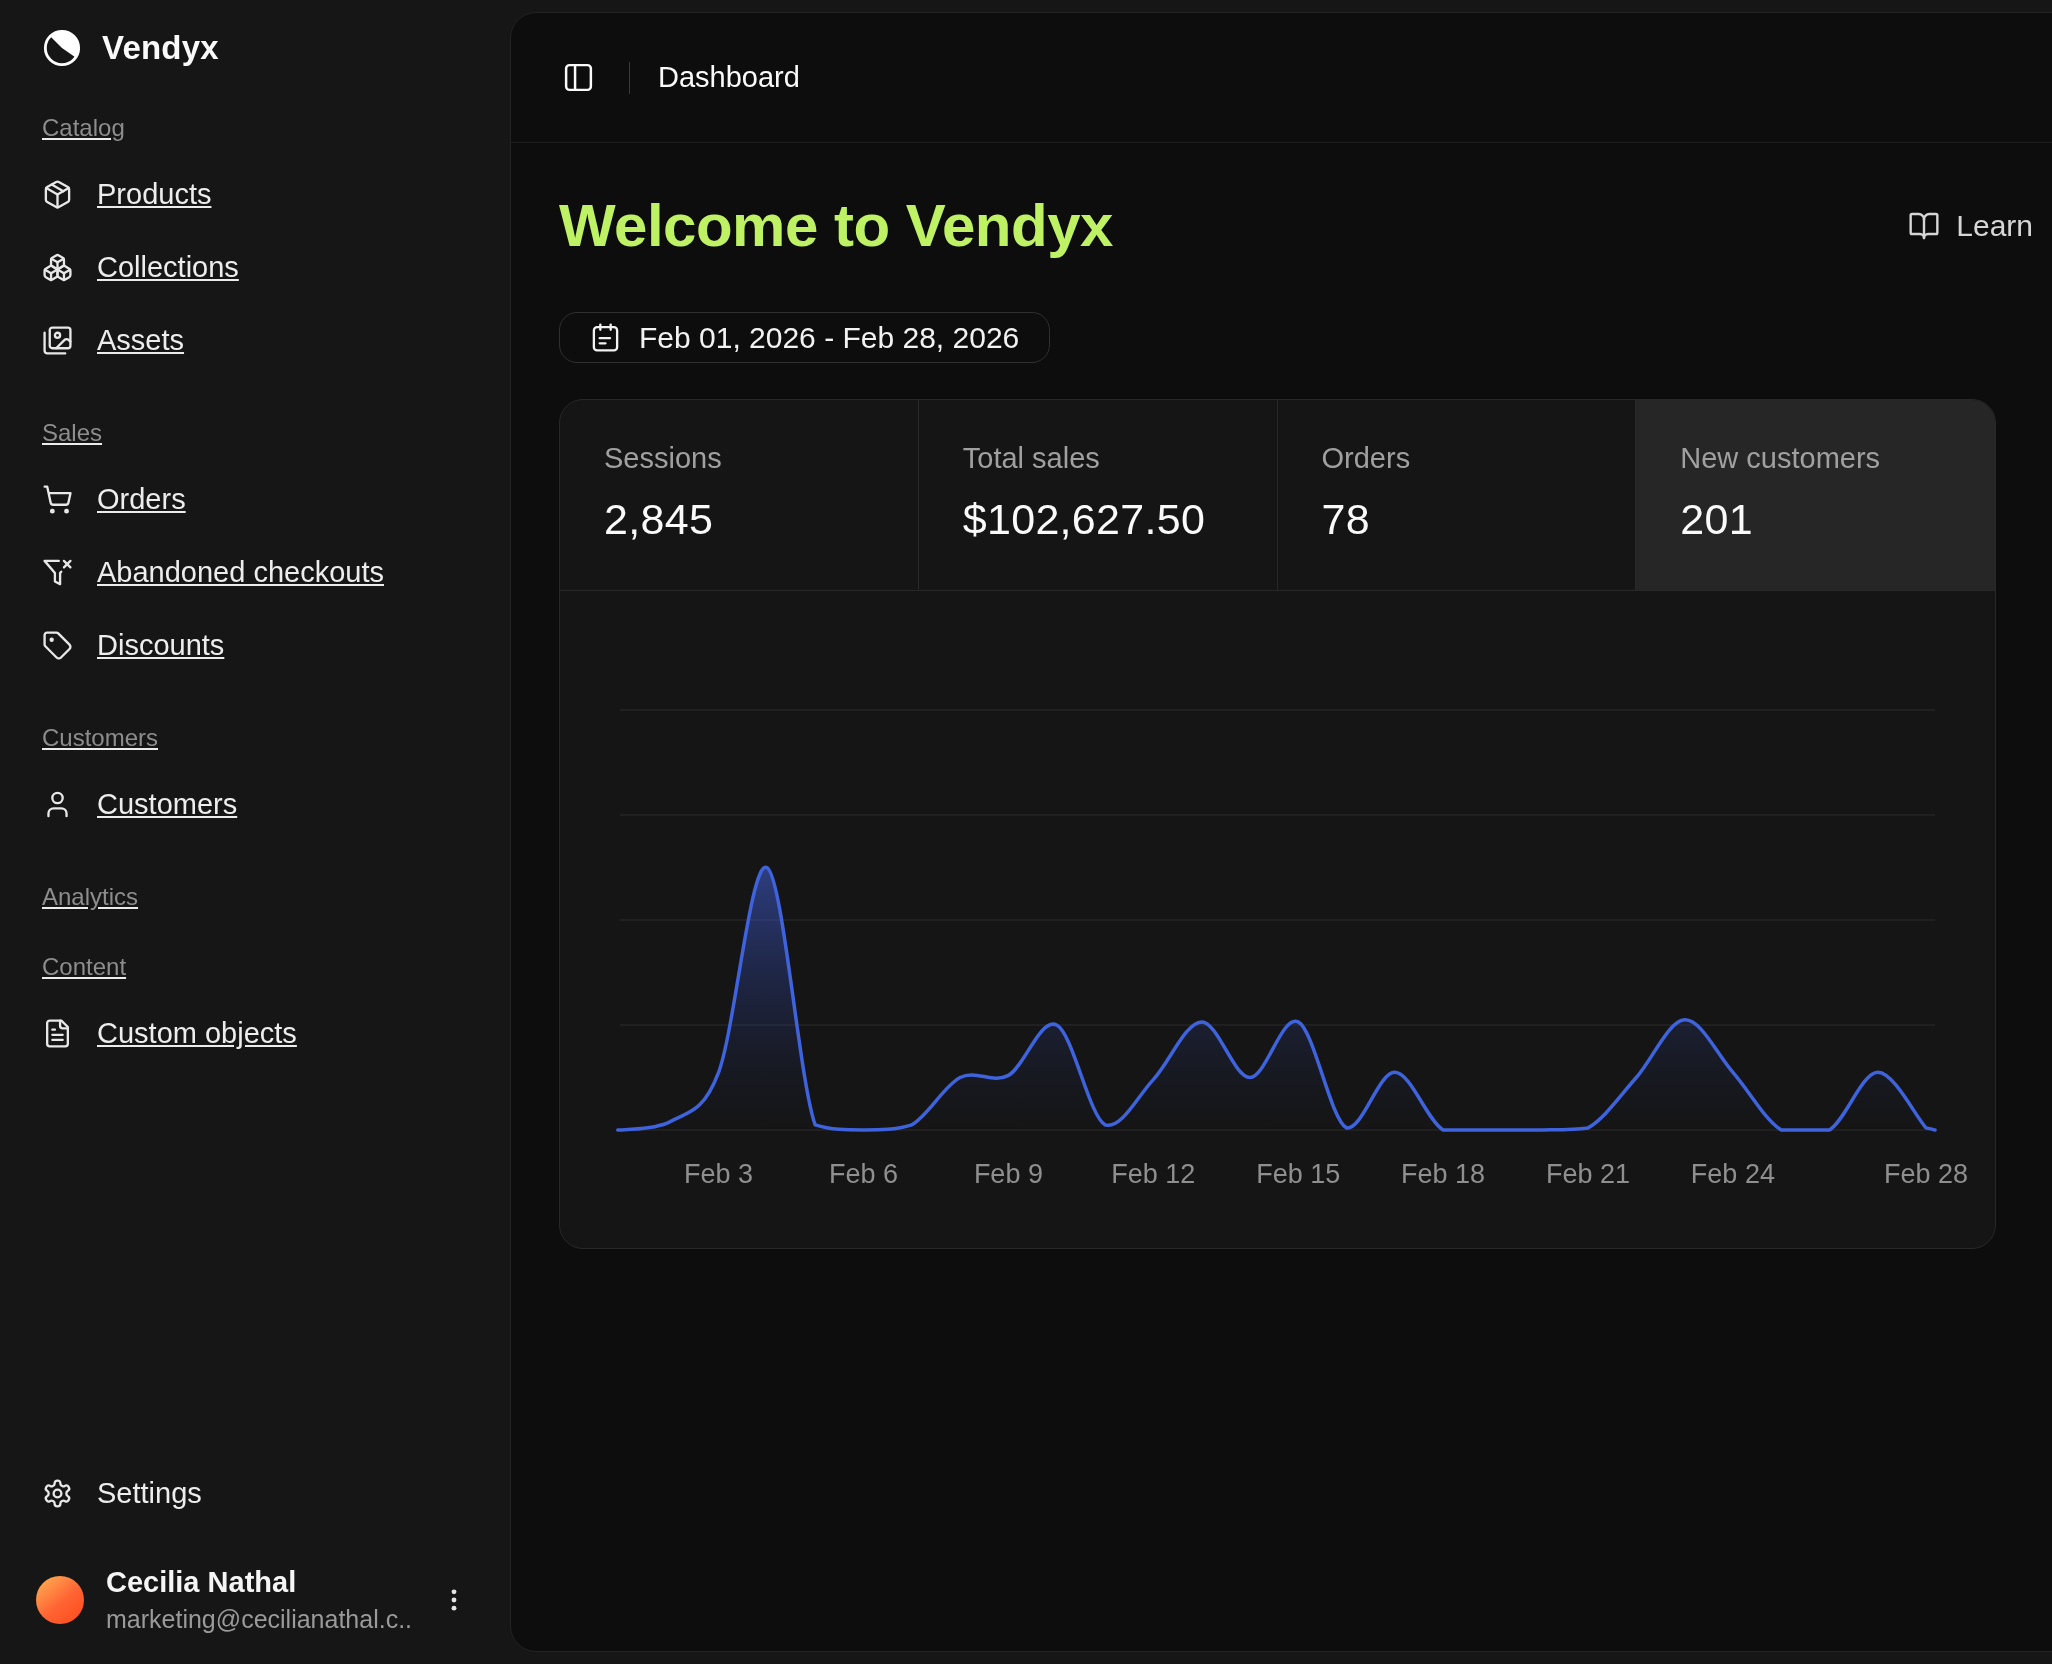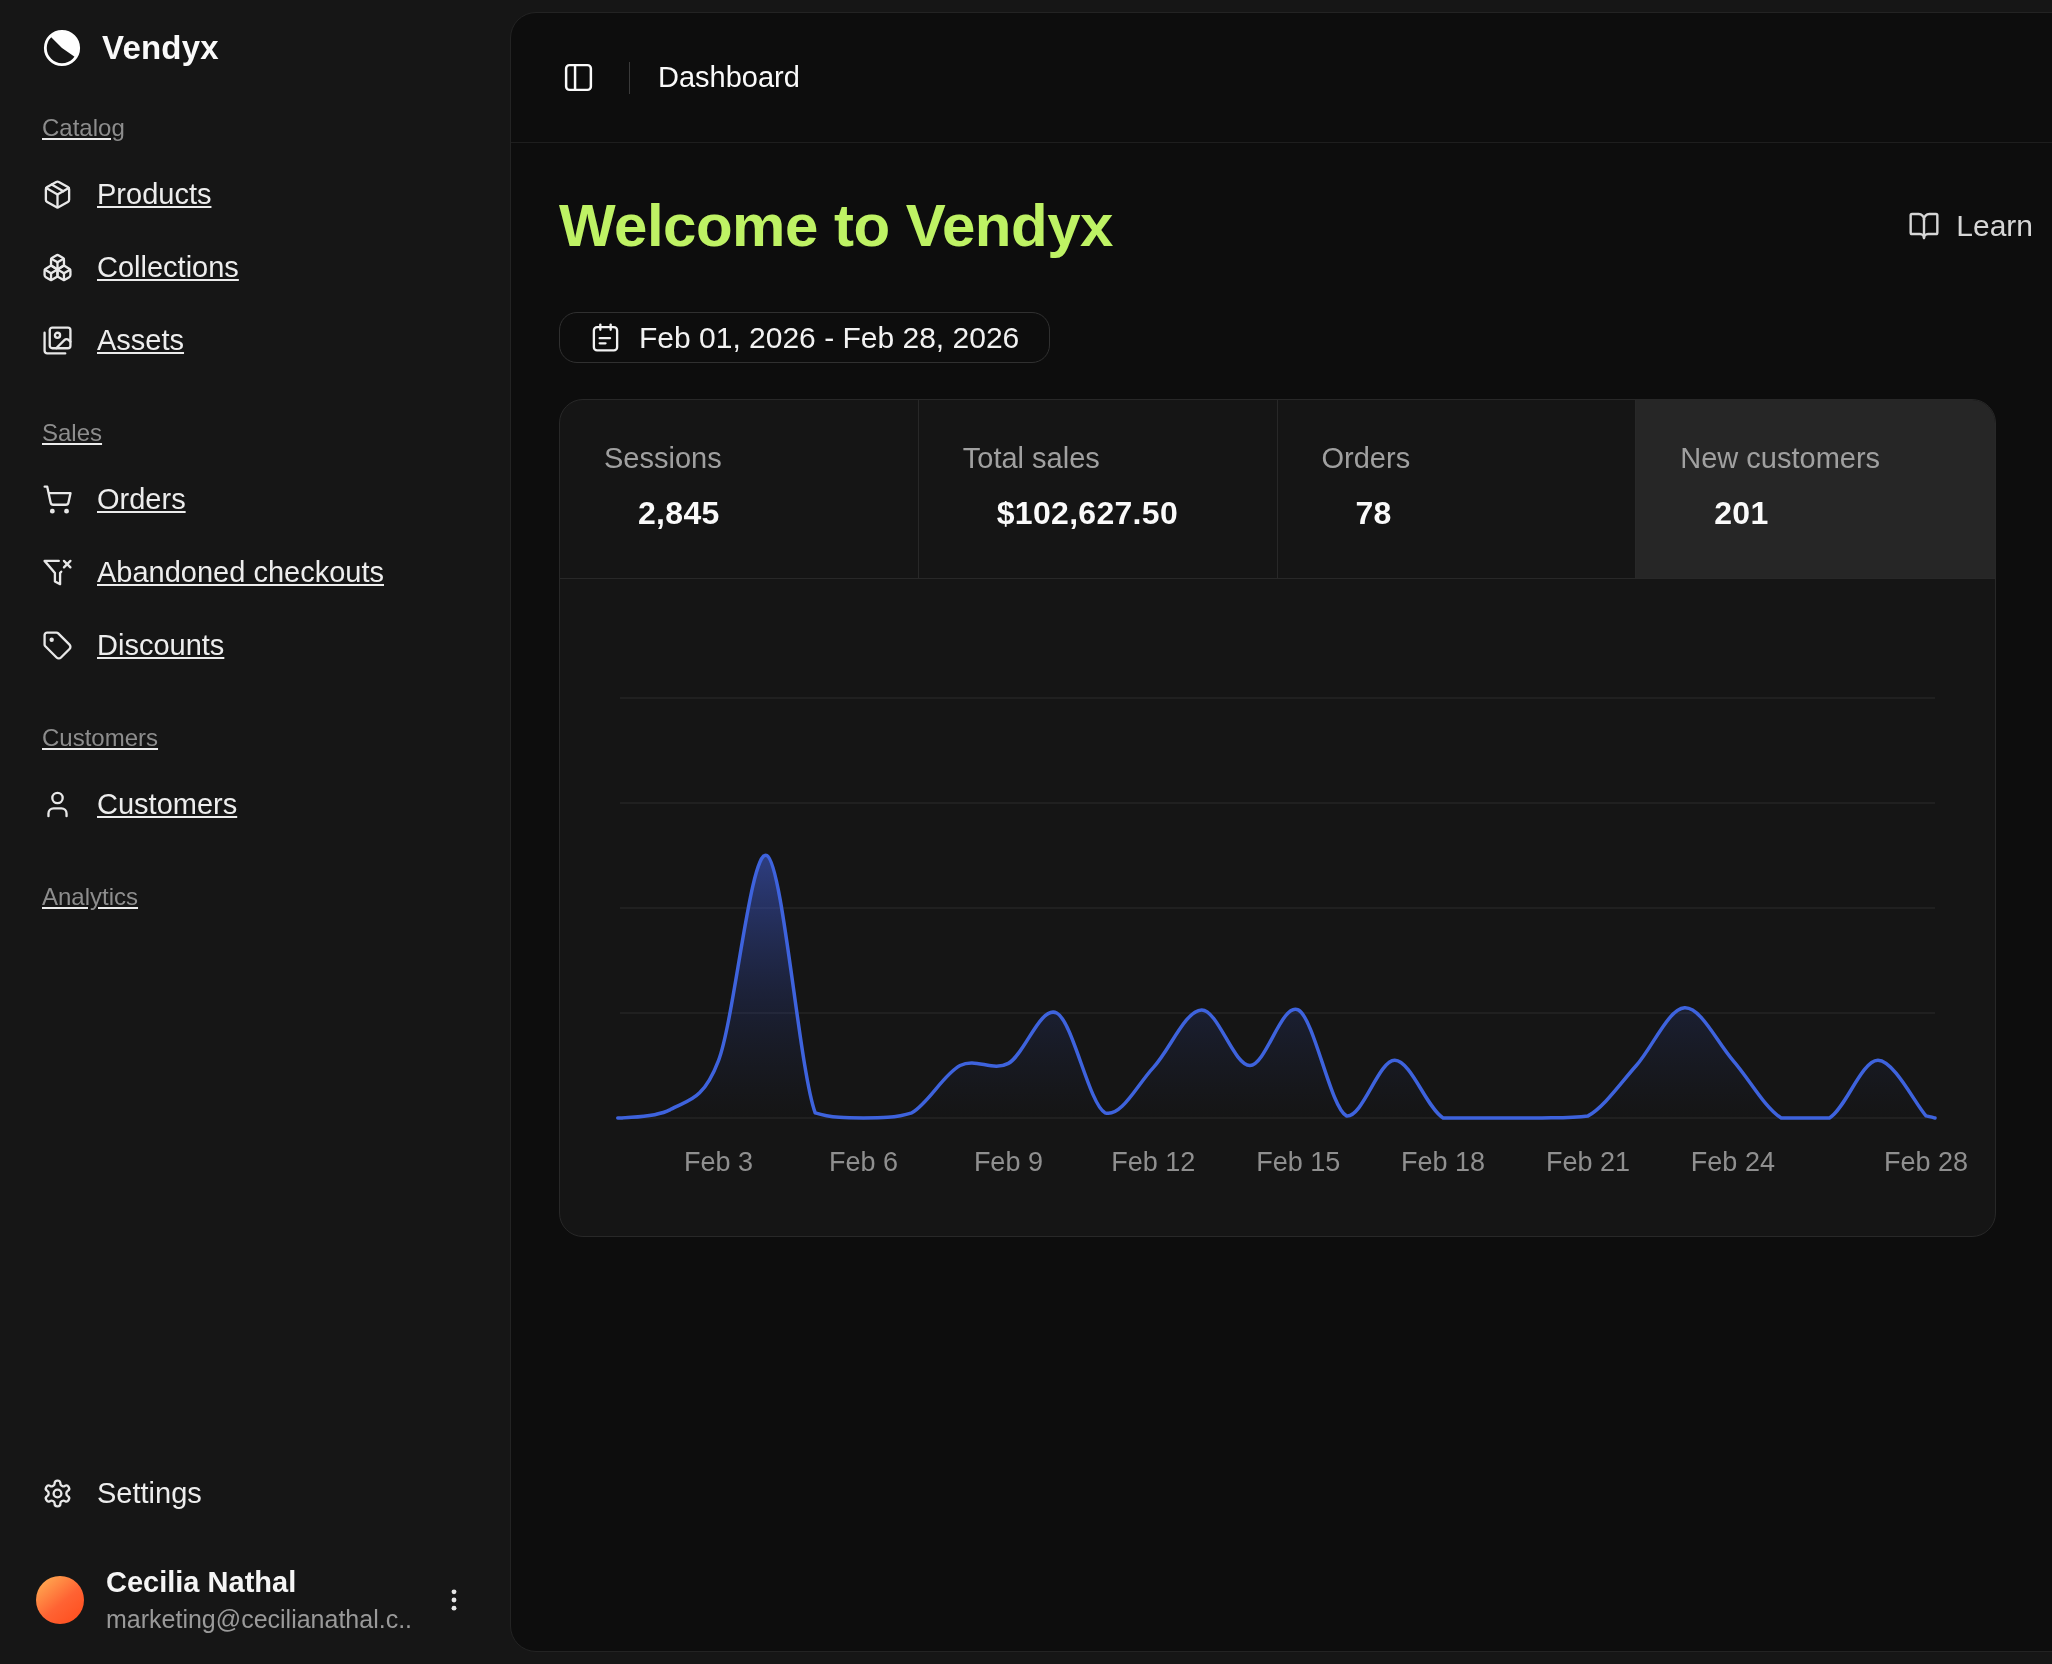--- a/index.html
+++ b/index.html
@@ -86,21 +86,21 @@
     background:#151515;
     border:1px solid #282828;
     border-radius:24px;
     overflow:hidden;
   }
   .stats-row { display:grid; grid-template-columns:repeat(4,1fr); border-bottom:1px solid #282828; }
   .stat { padding:42px 44px 46px; border-right:1px solid #282828; cursor:pointer; }
   .stat:last-child { border-right:none; }
   .stat.active { background:#262626; }
   .stat-label { font-size:29px; color:#a0a0a0; margin-bottom:20px; }
-  .stat-value { font-size:32px; font-weight:700; color:#fafafa; letter-spacing:.3px;margin-left:34px; }
+  .stat-value { font-size:43px; font-weight:400; color:#fafafa; letter-spacing:.3px; }
 
   .chart-wrap { width:1435px; }
   .chart-wrap text { font-family:"Liberation Sans", sans-serif; }
 </style>
 </head>
 <body>
 
 <aside class="sidebar">
   <div class="logo-row">
     <span class="logo-mark">
@@ -201,20 +201,35 @@
             </svg>
         </span>
         <span>Customers</span>
       </div>
     </div>
 
     <div class="nav-section">
       <div class="section-label">Analytics</div>
     </div>
 
+    <div class="nav-section">
+      <div class="section-label">Content</div>
+      <div class="nav-item">
+        <span class="icn">
+          <svg viewBox="0 0 24 24" fill="none" stroke="currentColor" stroke-width="1.8" stroke-linecap="round" stroke-linejoin="round">
+              <path d="M15 2H6a2 2 0 0 0-2 2v16a2 2 0 0 0 2 2h12a2 2 0 0 0 2-2V7Z"></path>
+              <path d="M14 2v4a2 2 0 0 0 2 2h4"></path>
+              <path d="M10 9H8"></path>
+              <path d="M16 13H8"></path>
+              <path d="M16 17H8"></path>
+            </svg>
+        </span>
+        <span>Custom objects</span>
+      </div>
+    </div>
   </nav>
 
   <div class="sidebar-footer">
     <div class="nav-item">
       <span class="icn">
         <svg viewBox="0 0 24 24" fill="none" stroke="currentColor" stroke-width="1.8" stroke-linecap="round" stroke-linejoin="round">
             <path d="M12.22 2h-.44a2 2 0 0 0-2 2v.18a2 2 0 0 1-1 1.73l-.43.25a2 2 0 0 1-2 0l-.15-.08a2 2 0 0 0-2.73.73l-.22.38a2 2 0 0 0 .73 2.73l.15.1a2 2 0 0 1 1 1.72v.51a2 2 0 0 1-1 1.74l-.15.09a2 2 0 0 0-.73 2.73l.22.38a2 2 0 0 0 2.73.73l.15-.08a2 2 0 0 1 2 0l.43.25a2 2 0 0 1 1 1.73V20a2 2 0 0 0 2 2h.44a2 2 0 0 0 2-2v-.18a2 2 0 0 1 1-1.73l.43-.25a2 2 0 0 1 2 0l.15.08a2 2 0 0 0 2.73-.73l.22-.39a2 2 0 0 0-.73-2.73l-.15-.08a2 2 0 0 1-1-1.74v-.5a2 2 0 0 1 1-1.74l.15-.09a2 2 0 0 0 .73-2.73l-.22-.38a2 2 0 0 0-2.73-.73l-.15.08a2 2 0 0 1-2 0l-.43-.25a2 2 0 0 1-1-1.73V4a2 2 0 0 0-2-2z"></path>
             <circle cx="12" cy="12" r="3"></circle>
           </svg>
       </span>

